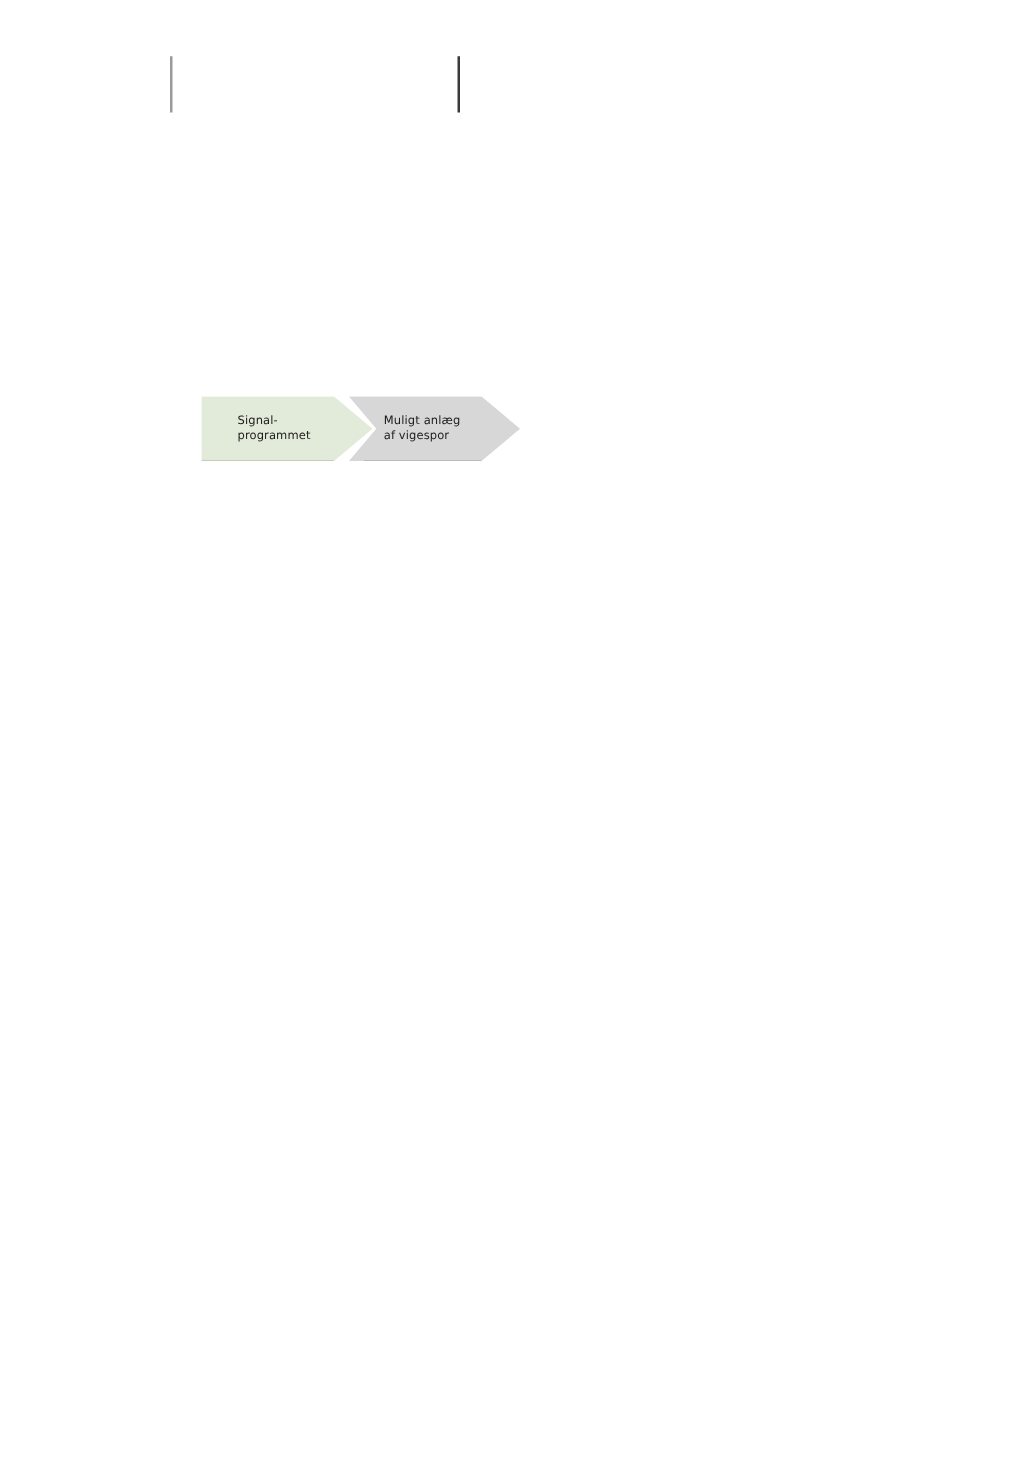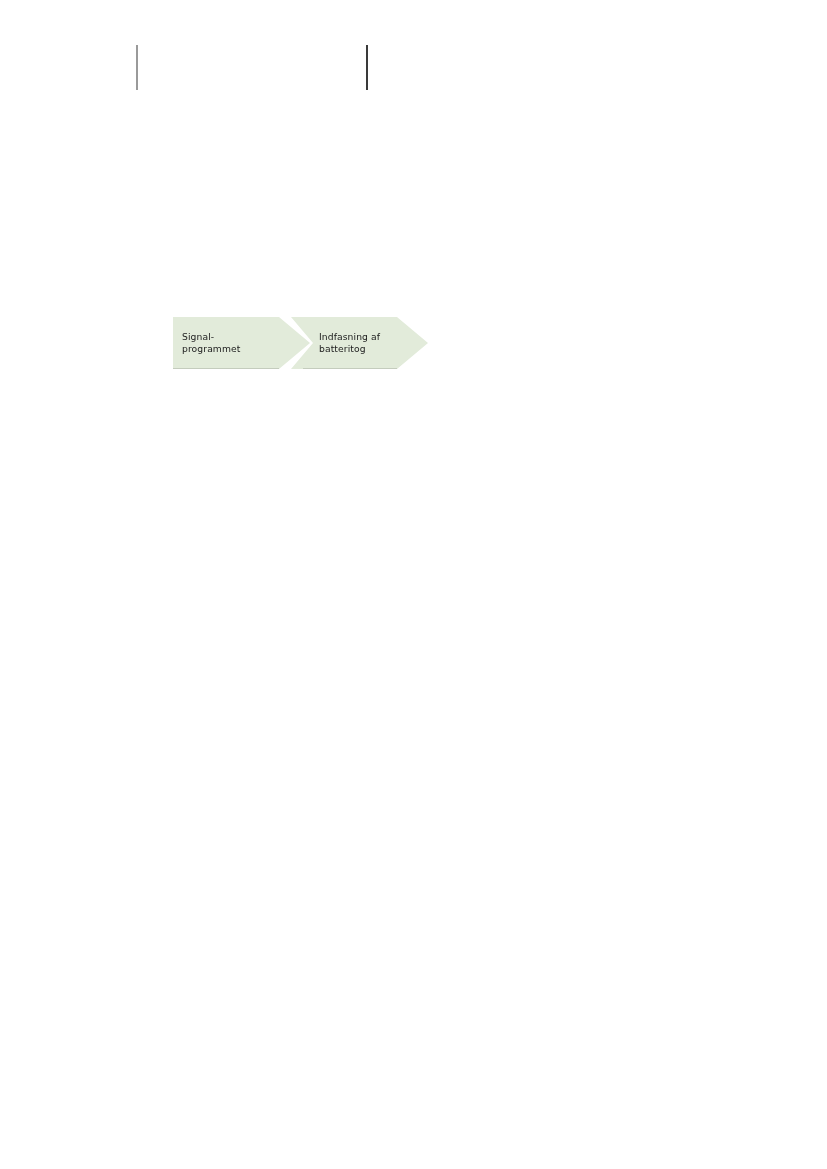--- a/index.html
+++ b/index.html
@@ -76,21 +76,22 @@
         calc(100% - 31px) 0,
         100% 50%,
         calc(100% - 31px) 100%,
         0 100%);
     -webkit-clip-path: polygon(
         0 0,
         calc(100% - 31px) 0,
         100% 50%,
         calc(100% - 31px) 100%,
         0 100%);
-    margin-left: 16px;
+    margin-left: 4px;
+    padding-left: 20px;
   }
 
   .chevron + .chevron {
     margin-left: -19px;
   }
 
   .chevron.green  { background: #e2ebda; }
   .chevron.grey   { background: #d7d7d7; }
 
   .chevron-label {
@@ -129,21 +130,21 @@
 <div class="rule rule-right"></div>
 
 <div class="process-chain">
 
   <div class="chevron first green">
     <div class="chevron-label">Signal-
 programmet</div>
     <div class="chevron-underline"></div>
   </div>
 
+  <div class="chevron grey">
+    <div class="chevron-label">Muligt anlæg
+af vigespor</div>
+    <div class="chevron-underline"></div>
+  </div>
 
 
-  <div class="chevron green">
-    <div class="chevron-label">Indfasning af
-batteritog</div>
-    <div class="chevron-underline"></div>
-  </div>
 
 </div>
 
 </body></html>

